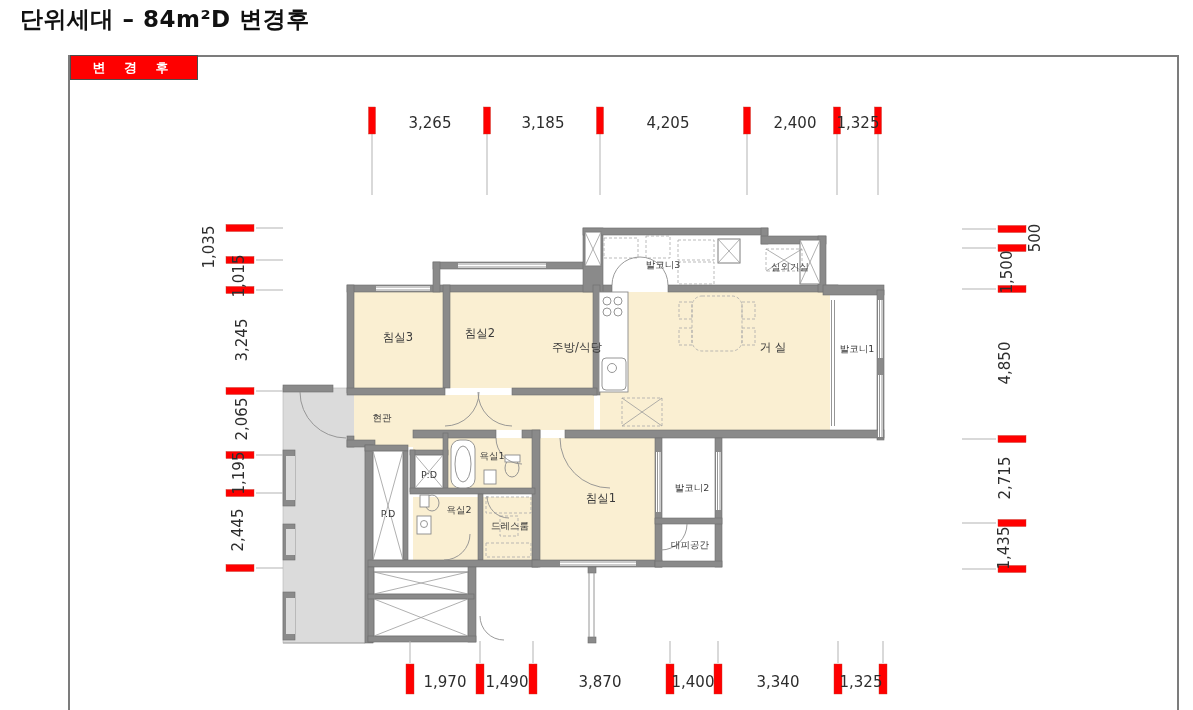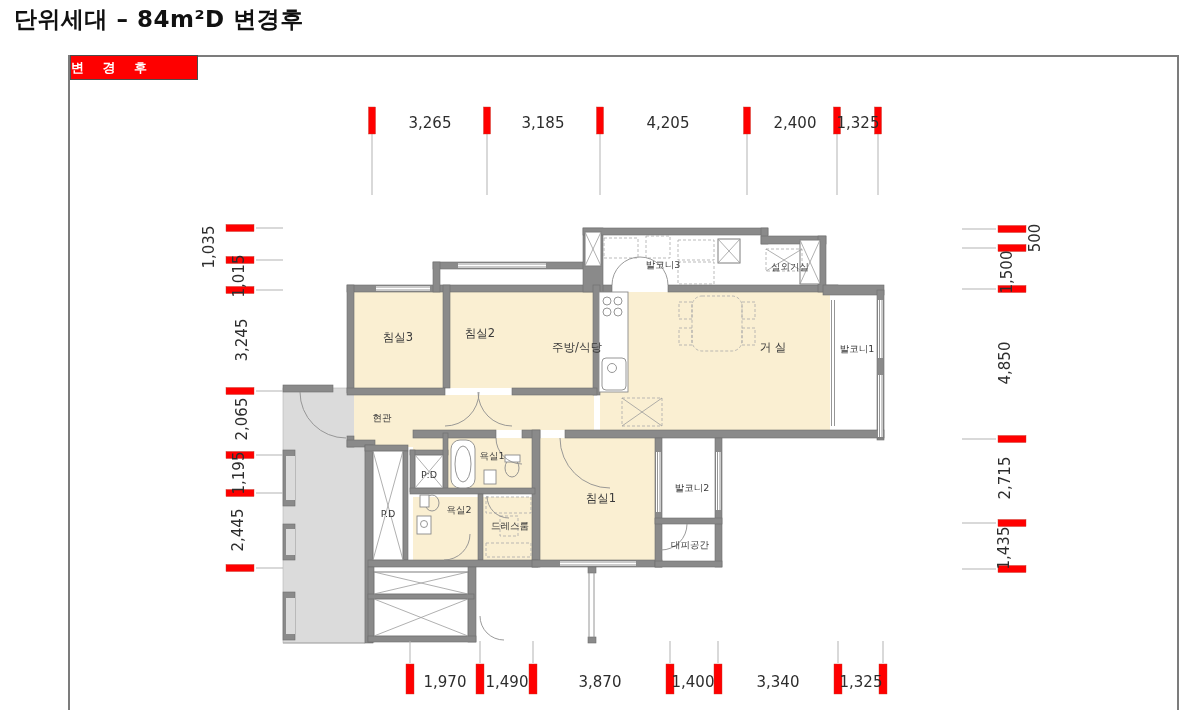--- a/index.html
+++ b/index.html
@@ -1,24 +1,24 @@
 <!DOCTYPE html>
 <html><head>
 <meta charset="utf-8">
 <style>
   html,body{margin:0;padding:0;}
   body{width:1193px;height:710px;overflow:hidden;background:#fff;position:relative;
        font-family:"DejaVu Sans",sans-serif;}
-  .page-title{position:absolute;left:14px;top:4px;margin:0;font-size:23px;font-weight:bold;
+  .page-title{position:absolute;left:20px;top:4px;margin:0;font-size:23px;font-weight:bold;
        color:#111;letter-spacing:0.5px;font-family:"DejaVu Sans",sans-serif;}
   .panel{position:absolute;left:68px;top:55px;width:1111px;height:700px;
        border:2px solid #7c7c7c;background:#fff;box-sizing:border-box;}
   .badge{position:absolute;left:70px;top:55px;width:128px;height:25px;background:#fe0000;
        border:1px solid #4d4d4d;box-sizing:border-box;color:#fff;font-size:13px;font-weight:bold;
-       letter-spacing:7px;line-height:23px;z-index:5;}
+       letter-spacing:7px;text-align:center;line-height:23px;z-index:5;}
   svg{position:absolute;left:0;top:0;z-index:2;}
   .room{fill:#faefd2;stroke:none;}
   .gray{fill:#dbdbdb;stroke:#b5b5b5;stroke-width:0.6;}
   .wall{fill:#8a8a8a;stroke:#6d6d6d;stroke-width:0.6;}
   .white{fill:#ffffff;stroke:#7d7d7d;stroke-width:1;}
   .winr{fill:#ffffff;stroke:none;}
   .winl{stroke:#8a8a8a;stroke-width:0.9;}
   .xl{stroke:#9c9c9c;stroke-width:0.8;}
   .thin{fill:#ffffff;stroke:#8a8a8a;stroke-width:0.9;}
   .thinN{fill:none;stroke:#8a8a8a;stroke-width:0.9;}

